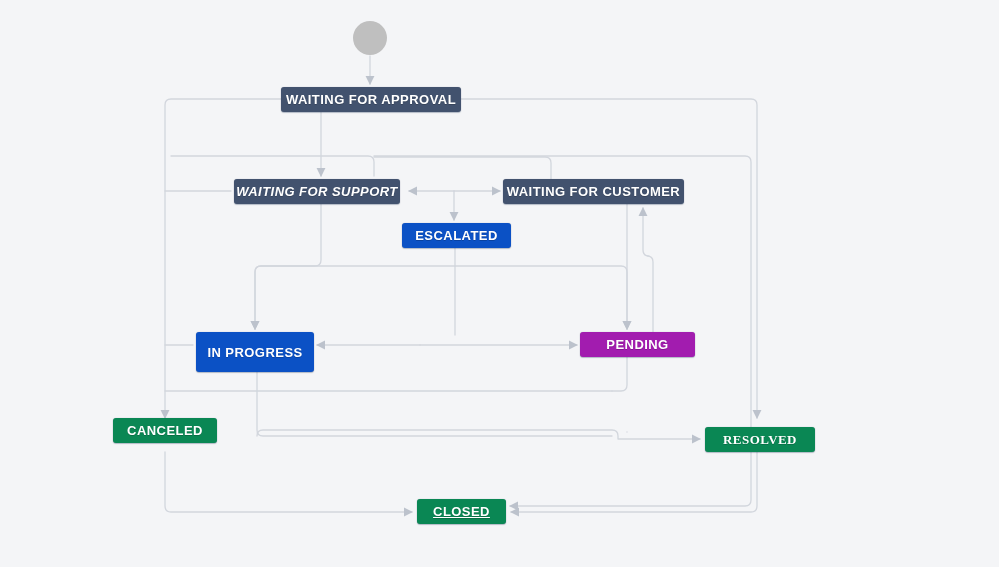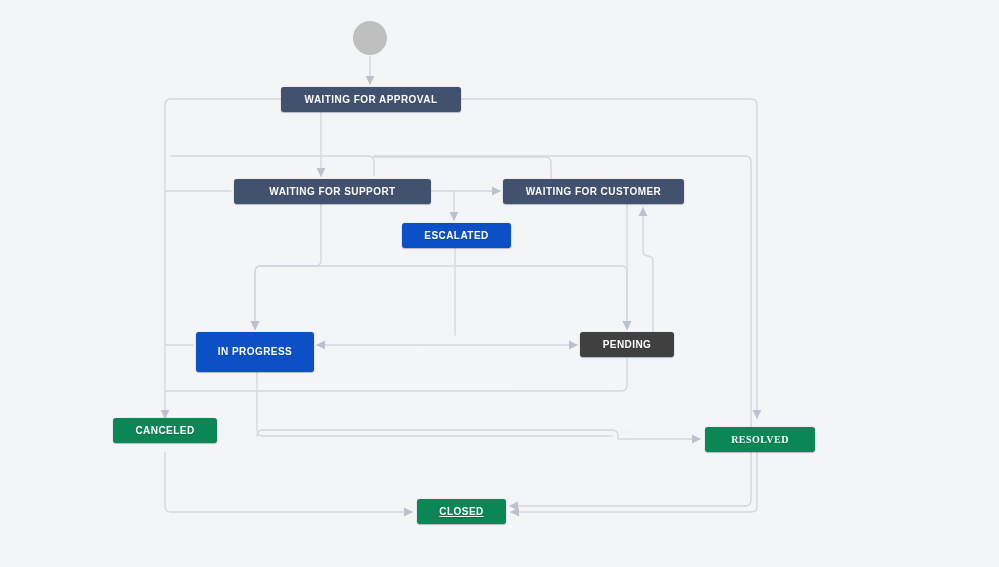--- a/index.html
+++ b/index.html
@@ -26,21 +26,21 @@
     height: 567px;
   }
   .node {
     position: absolute;
     display: flex;
     align-items: center;
     justify-content: center;
     border-radius: 3px;
     box-sizing: border-box;
     color: #ffffff;
-    font-size: 10px;
+    font-size: 13px;
     font-weight: bold;
     letter-spacing: 0.45px;
     text-align: center;
     white-space: nowrap;
     line-height: 1;
     text-shadow: 0 1px 0 rgba(0,0,0,0.18);
     box-shadow: 0 1px 1px rgba(9,30,66,0.25), 0 0 1px rgba(9,30,66,0.31);
     user-select: none;
   }
   .node.navy  { background: #42526e; }
@@ -113,23 +113,23 @@
 
       <path d="M 757 452 L 757 506 Q 757 512 751 512 L 511 512" marker-end="url(#arrow)"></path>
 
     </g>
   </svg>
 
   <div id="start-node" class="start-node" style="left: 353px; top: 21px; width: 34px; height: 34px; background: rgb(191, 191, 191);"></div>
 
   <div id="node-layer">
       <div class="node navy" style="left: 281px; top: 87px; width: 180px; height: 25px; background: rgb(66, 82, 110);">WAITING FOR APPROVAL</div>
-      <div class="node navy" style="left: 234px; top: 179px; width: 197px; height: 25px; background: rgb(66, 82, 110);">WAITING FOR SUPPORT</div>
+      <div class="node navy" style="left: 234px; top: 179px; width: 166px; height: 25px; background: rgb(66, 82, 110); font-style: italic;">WAITING FOR SUPPORT</div>
       <div class="node navy" style="left: 503px; top: 179px; width: 181px; height: 25px; background: rgb(66, 82, 110);">WAITING FOR CUSTOMER</div>
       <div class="node blue" style="left: 402px; top: 223px; width: 109px; height: 25px; background: rgb(11, 81, 197);">ESCALATED</div>
       <div class="node blue" style="left: 196px; top: 332px; width: 118px; height: 40px; background: rgb(11, 81, 197);">IN PROGRESS</div>
-      <div class="node blue" style="left: 580px; top: 332px; width: 94px; height: 25px; background: #404040;">PENDING</div>
+      <div class="node blue" style="left: 580px; top: 332px; width: 115px; height: 25px; background: #a21caf;">PENDING</div>
       <div class="node green" style="left: 113px; top: 418px; width: 104px; height: 25px; background: rgb(10, 135, 84);">CANCELED</div>
       <div class="node green" style="left: 705px; top: 427px; width: 110px; height: 25px; background: rgb(10, 135, 84); font-family: Liberation Serif, serif;">RESOLVED</div>
       <div class="node green" style="left: 417px; top: 499px; width: 89px; height: 25px; background: rgb(10, 135, 84); text-decoration: underline;">CLOSED</div>
     </div>
 
 </div>
 
 </body></html>

